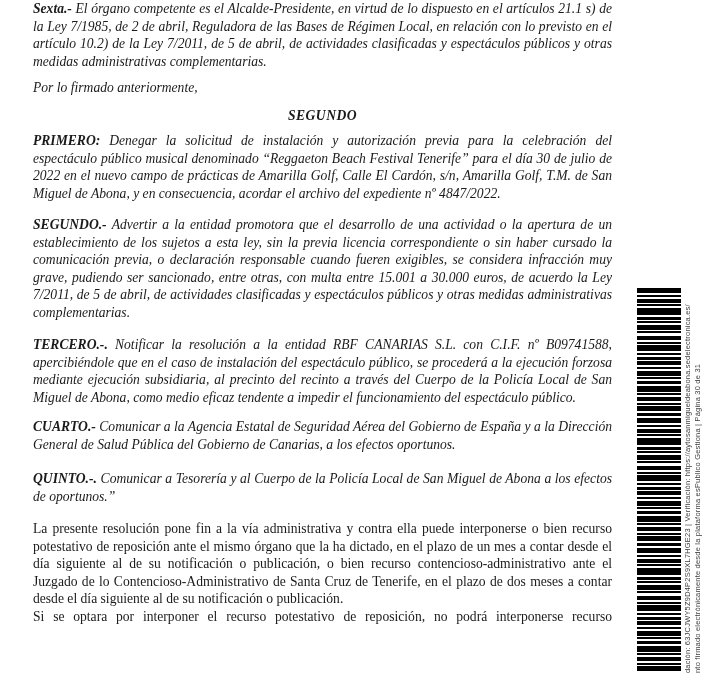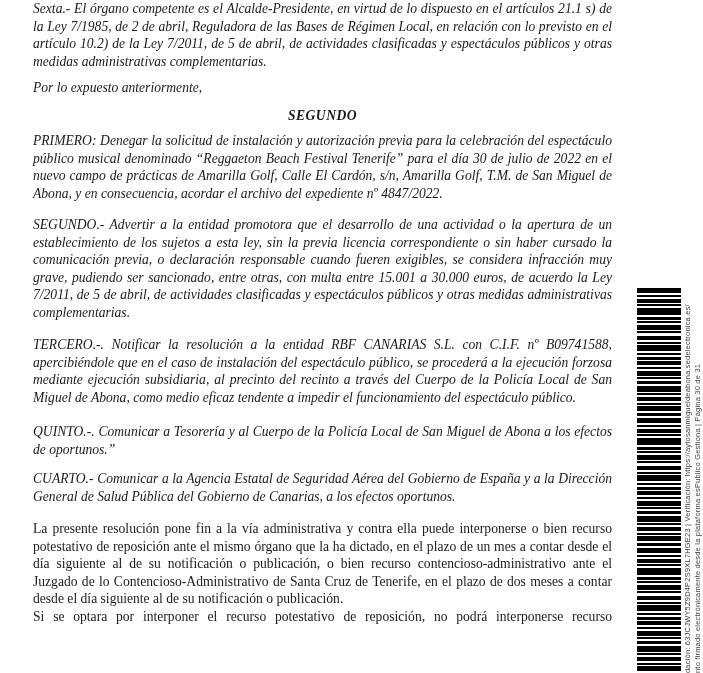--- a/index.html
+++ b/index.html
@@ -6,21 +6,21 @@
   body{width:703px;height:673px;position:relative;overflow:hidden;
        font-family:"Liberation Serif", serif;color:#1a1a1a;}
   .page{position:absolute;left:0;top:0;width:703px;height:673px;background:#ffffff;}
 
   
   .doc-body{position:absolute;left:33px;top:0;width:579px;}
   .doc-body p{margin:0;font-size:13.6px;line-height:17.5px;text-align:justify;}
   .body-italic{font-style:italic;}
   .body-upright{font-style:normal;}
   .heading{font-style:italic;font-weight:bold;text-align:center !important;letter-spacing:.5px;}
-  .lead{font-weight:normal;}
+  .lead{font-weight:bold;}
   .force-justify{text-align-last:justify;}
   
   .p0{margin-top:0 !important;}
   .p1{margin-top:9px !important;}
   .p2{margin-top:10px !important;}
   .p3{margin-top:8px !important;}
   .p4{margin-top:14px !important;}
   .p5{margin-top:15px !important;}
   .p6{margin-top:12px !important;}
   .p7{margin-top:17px !important;}
@@ -36,27 +36,27 @@
   .vt1{left:683px;top:673px;}
   .vt2{left:693px;top:673px;}
 </style>
 </head>
 <body>
 
 <div class="page">
 
   <div class="doc-body" id="doc">
       <p class="body-italic p0"><b class="lead">Sexta.-</b> <span>El órgano competente es el Alcalde-Presidente, en virtud de lo dispuesto en el artículos 21.1 s) de la Ley 7/1985, de 2 de abril, Reguladora de las Bases de Régimen Local, en relación con lo previsto en el artículo 10.2) de la Ley 7/2011, de 5 de abril, de actividades clasificadas y espectáculos públicos y otras medidas administrativas complementarias.</span></p>
-      <p class="body-italic p1">Por lo expuesto anteriormente,</p>
+      <p class="body-italic p1">Por lo firmado anteriormente,</p>
       <p class="heading p2">SEGUNDO</p>
       <p class="body-italic p3"><b class="lead">PRIMERO:</b> <span>Denegar la solicitud de instalación y autorización previa para la celebración del espectáculo público musical denominado “Reggaeton Beach Festival Tenerife” para el día 30 de julio de 2022 en el nuevo campo de prácticas de Amarilla Golf, Calle El Cardón, s/n, Amarilla Golf, T.M. de San Miguel de Abona, y en consecuencia, acordar el archivo del expediente nº 4847/2022.</span></p>
       <p class="body-italic p4"><b class="lead">SEGUNDO.-</b> <span>Advertir a la entidad promotora que el desarrollo de una actividad o la apertura de un establecimiento de los sujetos a esta ley, sin la previa licencia correspondiente o sin haber cursado la comunicación previa, o declaración responsable cuando fueren exigibles, se considera infracción muy grave, pudiendo ser sancionado, entre otras, con multa entre 15.001 a 30.000 euros, de acuerdo la Ley 7/2011, de 5 de abril, de actividades clasificadas y espectáculos públicos y otras medidas administrativas complementarias.</span></p>
       <p class="body-italic p5"><b class="lead">TERCERO.-.</b> <span>Notificar la resolución a la entidad RBF CANARIAS S.L. con C.I.F. nº B09741588, apercibiéndole que en el caso de instalación del espectáculo público, se procederá a la ejecución forzosa mediante ejecución subsidiaria, al precinto del recinto a través del Cuerpo de la Policía Local de San Miguel de Abona, como medio eficaz tendente a impedir el funcionamiento del espectáculo público.</span></p>
+      <p class="body-italic p6"><b class="lead">CUARTO.-</b> <span>Comunicar a la Agencia Estatal de Seguridad Aérea del Gobierno de España y a la Dirección General de Salud Pública del Gobierno de Canarias, a los efectos oportunos.</span></p>
       <p class="body-italic p7"><b class="lead">QUINTO.-.</b> <span>Comunicar a Tesorería y al Cuerpo de la Policía Local de San Miguel de Abona a los efectos de oportunos.”</span></p>
-      <p class="body-italic p6"><b class="lead">CUARTO.-</b> <span>Comunicar a la Agencia Estatal de Seguridad Aérea del Gobierno de España y a la Dirección General de Salud Pública del Gobierno de Canarias, a los efectos oportunos.</span></p>
       <p class="body-upright p8">La presente resolución pone fin a la vía administrativa y contra ella puede interponerse o bien recurso potestativo de reposición ante el mismo órgano que la ha dictado, en el plazo de un mes a contar desde el día siguiente al de su notificación o publicación, o bien recurso contencioso-administrativo ante el Juzgado de lo Contencioso-Administrativo de Santa Cruz de Tenerife, en el plazo de dos meses a contar desde el día siguiente al de su notificación o publicación.</p>
       <p class="body-upright p9 force-justify">Si se optara por interponer el recurso potestativo de reposición, no podrá interponerse recurso</p>
     </div>
 
   <div class="barcode" id="barcode">
       <div class="bar" style="height: 5px;"></div>
       <div style="height: 2px;"></div>
       <div class="bar" style="height: 2px;"></div>
       <div style="height: 2px;"></div>
       <div class="bar" style="height: 4px;"></div>

